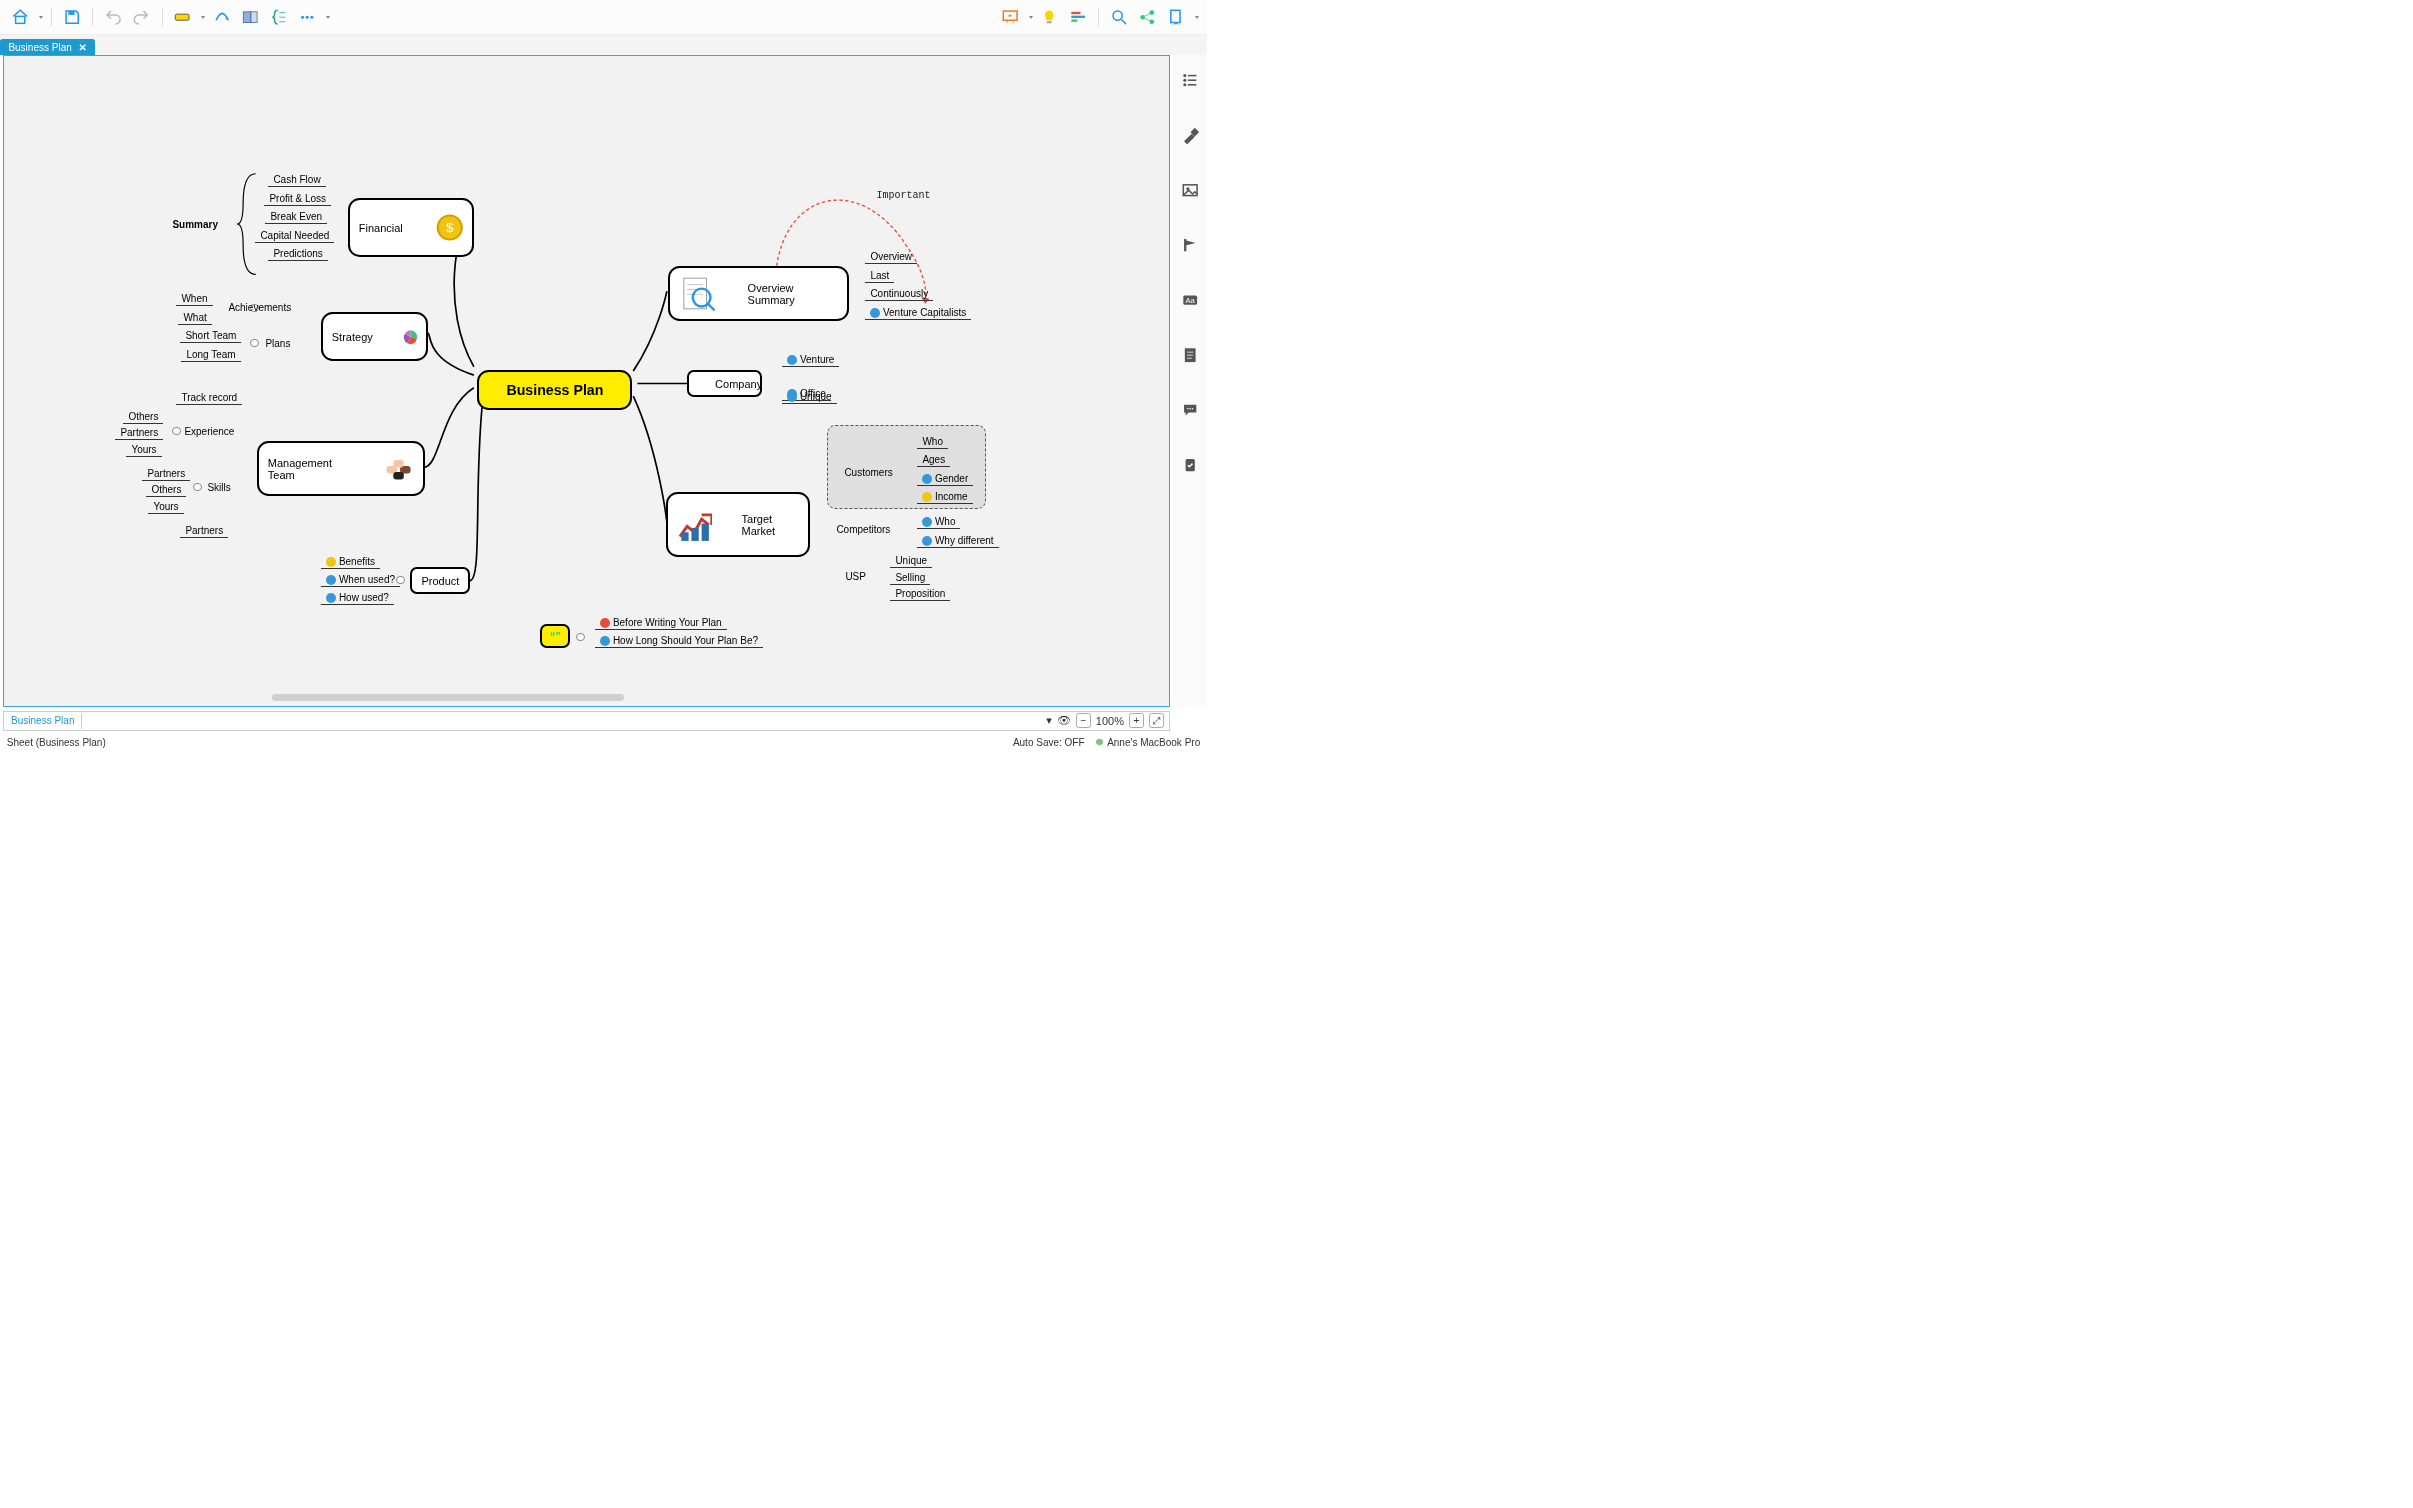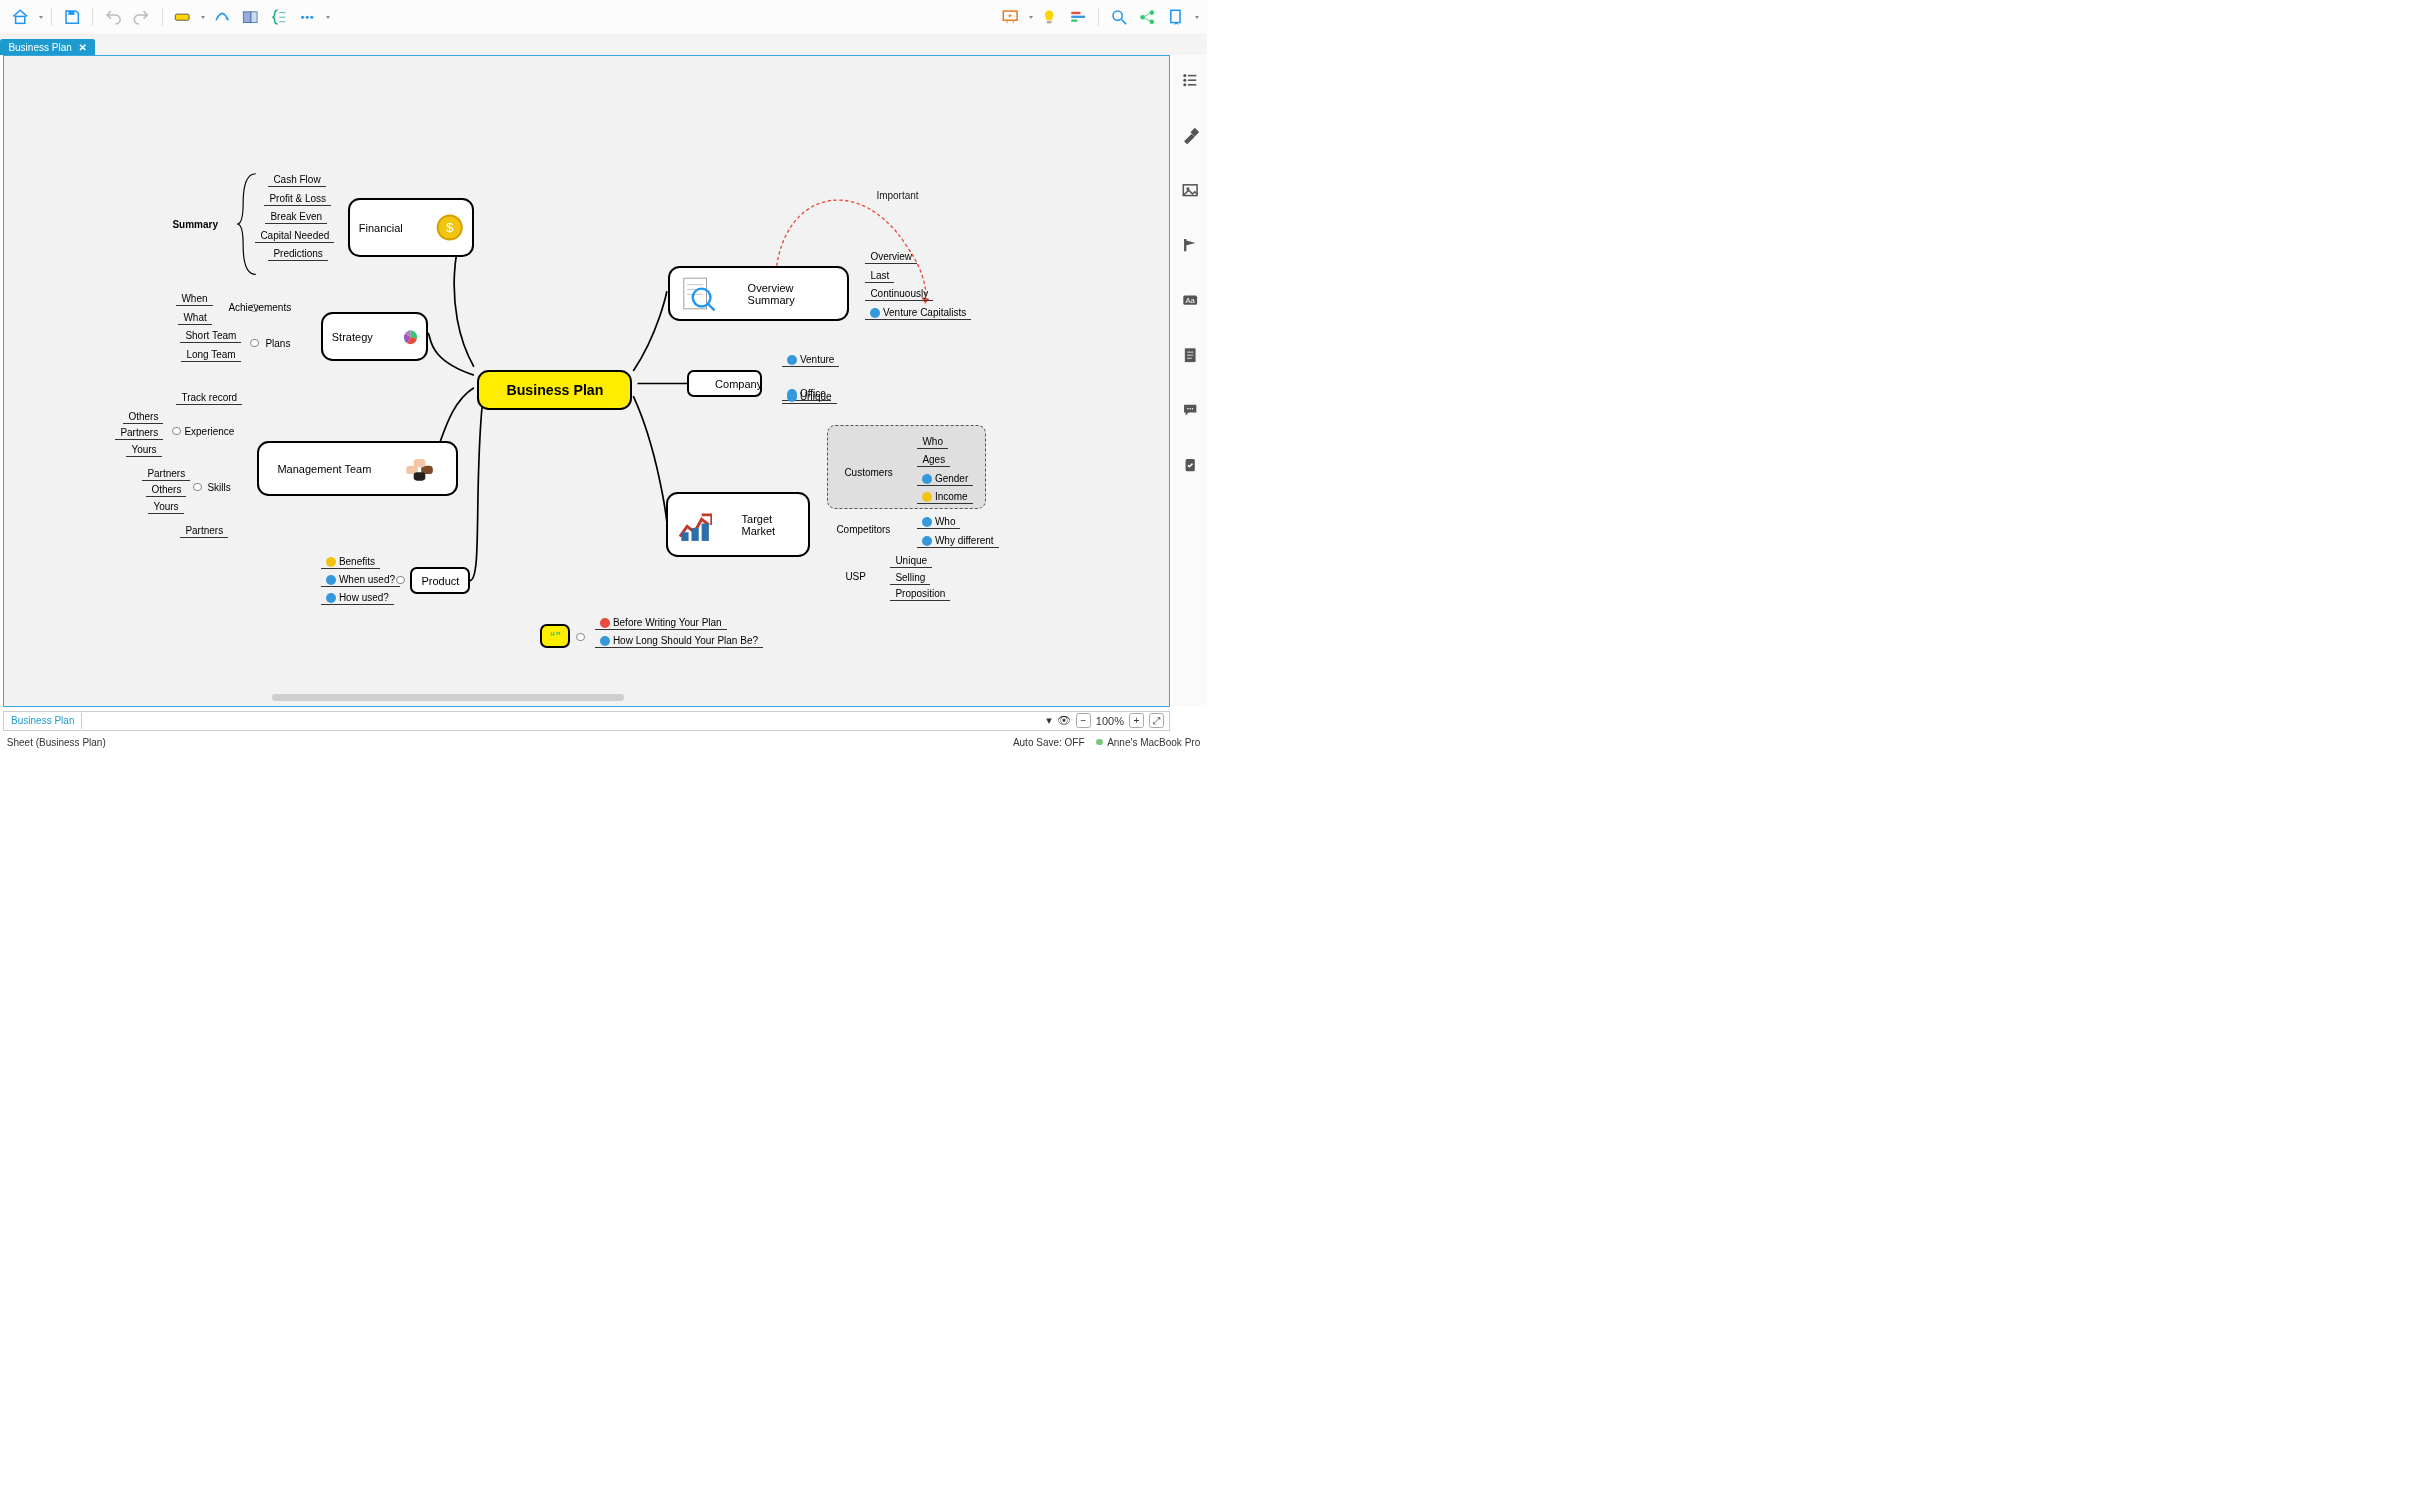--- a/index.html
+++ b/index.html
@@ -42,21 +42,21 @@
 .leaf { position:absolute; border-bottom:0.8px solid #333; font-size:10px; padding:0.8px 5px; white-space:nowrap; }
 .grouplabel { position:absolute; font-size:10px; }
 .icon-mini { display:inline-block; width:10px;height:10px;border-radius:50%; margin-right:2.5px; vertical-align:middle; }
 .blue { background:#3498db; } .yellow { background:#f1c40f; } .red { background:#e74c3c; }
 .boundary { position:absolute; border:1.7px dashed #555; background:rgba(0,0,0,0.08); border-radius:8.4px; }
 
 
 .hscroll { position:absolute; bottom:5px; left:268px; width:352px; height:6.7px; background:#cfcfcf; border-radius:3.4px; }
 
 .conn-dot { position:absolute; width:8.4px;height:8.4px;border:0.8px solid #888;border-radius:50%;background:#fff; }
-.important { position:absolute; font-size:10px; color:#222; }
+.important { position:absolute; font-size:10px; color:#222;font-family:Liberation Mono, monospace; }
 .quote-node { position:absolute; background:#FFED00; border:2.1px solid #000; border-radius:6.7px; width:30px;height:23.5px; display:flex;align-items:center;justify-content:center; font-weight:bold; color:#2c8; }
 </style>
 </head>
 <body>
 
 <div class="toolbar">
   <div class="tbtn">
       <svg viewBox="0 0 24 24">
         <path d="M3 11 L12 3 L21 11" fill="none" stroke="#2196F3" stroke-width="2"></path>
         <rect x="6" y="11" width="12" height="9" fill="none" stroke="#2196F3" stroke-width="2"></rect>
@@ -219,21 +219,21 @@
   </div>
   <div class="conn-dot" style="left:246px;top:248px"></div>
   <div class="grouplabel" style="left:224px;top:246px">Achievements</div>
   <div class="leaf" style="left:172px;top:236px">When</div>
   <div class="leaf" style="left:174px;top:255px">What</div>
   <div class="conn-dot" style="left:246px;top:283px"></div>
   <div class="grouplabel" style="left:261px;top:282px">Plans</div>
   <div class="leaf" style="left:176px;top:273px">Short Team</div>
   <div class="leaf" style="left:177px;top:292px">Long Team</div>
 
-  <div class="node big" style="left:253px;top:385px;width:201px;height:55px;">
+  <div class="node big" style="left:253px;top:385px;width:168px;height:55px;">
     <span>Management Team</span>
     <svg width="37" height="30" style="margin-left:5px" viewBox="0 0 44 36">
           <rect x="6" y="14" width="14" height="10" rx="4" fill="#f5c6a5"></rect>
           <rect x="24" y="14" width="14" height="10" rx="4" fill="#7b4b2a"></rect>
           <rect x="15" y="6" width="14" height="10" rx="4" fill="#f5c6a5"></rect>
           <rect x="15" y="22" width="14" height="10" rx="4" fill="#222"></rect>
         </svg>
   </div>
   <div class="leaf" style="left:172px;top:335px">Track record</div>
   <div class="conn-dot" style="left:168px;top:371px"></div>

